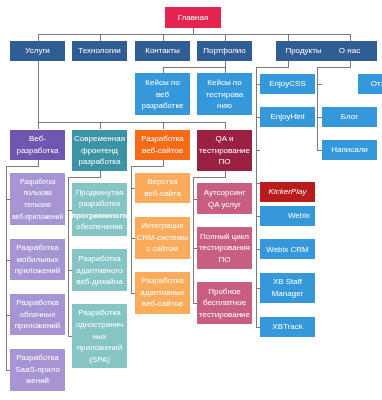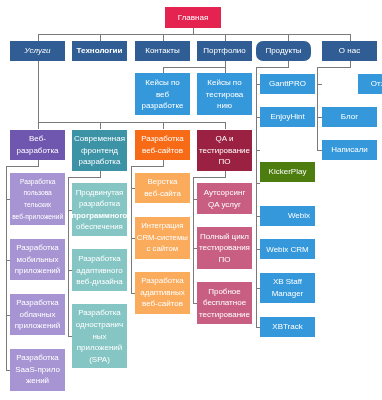--- a/index.html
+++ b/index.html
@@ -13,42 +13,42 @@
         font-size:8px;line-height:11.6px;padding:0;
         white-space:pre;overflow:hidden;}
   .node span{display:block;white-space:pre;}
   .conn{position:absolute;background:#7a7a7a;}
 </style>
 </head>
 <body>
 
 <div id="stage">
     <div class="node" style="left: 165px; top: 7px; width: 56px; height: 21px; background: rgb(229, 35, 80);"><div><span>Главная</span></div></div>
-    <div class="node" style="left: 10px; top: 40.7px; width: 55px; height: 20.3px; background: rgb(48, 94, 148); font-style: italic;"><div><span>Услуги</span></div></div>
-    <div class="node" style="left: 72px; top: 40.7px; width: 55px; height: 20.3px; background: rgb(48, 94, 148); font-weight: bold;"><div><span>Технологии</span></div></div>
+    <div class="node" style="left: 10px; top: 40.7px; width: 55px; height: 20.3px; background: rgb(48, 94, 148);"><div><span>Услуги</span></div></div>
+    <div class="node" style="left: 72px; top: 40.7px; width: 55px; height: 20.3px; background: rgb(48, 94, 148);"><div><span>Технологии</span></div></div>
     <div class="node" style="left: 135px; top: 40.7px; width: 55px; height: 20.3px; background: rgb(48, 94, 148);"><div><span>Контакты</span></div></div>
     <div class="node" style="left: 197px; top: 40.7px; width: 55px; height: 20.3px; background: rgb(48, 94, 148);"><div><span>Портфолио</span></div></div>
-    <div class="node" style="left: 256px; top: 40.7px; width: 55px; height: 20.3px; background: rgb(48, 94, 148); border-radius: 7px;"><div><span>Продукты</span></div></div>
+    <div class="node" style="left: 276px; top: 40.7px; width: 55px; height: 20.3px; background: rgb(48, 94, 148);"><div><span>Продукты</span></div></div>
     <div class="node" style="left: 322px; top: 40.7px; width: 55px; height: 20.3px; background: rgb(48, 94, 148);"><div><span>О нас</span></div></div>
     <div class="conn" style="left: 193px; top: 28px; width: 1px; height: 6px; background: rgb(122, 122, 122);"></div>
     <div class="conn" style="left: 37.5px; top: 34px; width: 313px; height: 1px; background: rgb(122, 122, 122);"></div>
     <div class="conn" style="left: 37.5px; top: 34px; width: 1px; height: 6.7px; background: rgb(122, 122, 122);"></div>
     <div class="conn" style="left: 99.5px; top: 34px; width: 1px; height: 6.7px; background: rgb(122, 122, 122);"></div>
     <div class="conn" style="left: 162.5px; top: 34px; width: 1px; height: 6.7px; background: rgb(122, 122, 122);"></div>
     <div class="conn" style="left: 224.5px; top: 34px; width: 1px; height: 6.7px; background: rgb(122, 122, 122);"></div>
     <div class="conn" style="left: 287.5px; top: 34px; width: 1px; height: 6.7px; background: rgb(122, 122, 122);"></div>
     <div class="conn" style="left: 349.5px; top: 34px; width: 1px; height: 6.7px; background: rgb(122, 122, 122);"></div>
     <div class="node" style="left: 135px; top: 73.3px; width: 55px; height: 42px; background: rgb(52, 152, 219);"><div><span>Кейсы по</span><span>веб</span><span>разработке</span></div></div>
     <div class="node" style="left: 197px; top: 73.3px; width: 55px; height: 42px; background: rgb(52, 152, 219);"><div><span>Кейсы по</span><span>тестирова</span><span>нию</span></div></div>
     <div class="conn" style="left: 224.5px; top: 61px; width: 1px; height: 12.3px; background: rgb(122, 122, 122);"></div>
     <div class="conn" style="left: 162.5px; top: 67.4px; width: 63px; height: 1px; background: rgb(122, 122, 122);"></div>
     <div class="conn" style="left: 162.5px; top: 67.4px; width: 1px; height: 5.9px; background: rgb(122, 122, 122);"></div>
-    <div class="node" style="left: 260px; top: 73.6px; width: 55px; height: 19.95px; background: rgb(52, 152, 219);"><div><span>GanttPRO</span></div></div>
+    <div class="node" style="left: 260px; top: 73.6px; width: 55px; height: 19.95px; background: rgb(52, 152, 219);"><div><span>EnjoyCSS</span></div></div>
     <div class="node" style="left: 260px; top: 106.75px; width: 55px; height: 19.95px; background: rgb(52, 152, 219);"><div><span>EnjoyHint</span></div></div>
-    <div class="node" style="left: 260px; top: 162px; width: 55px; height: 19.95px; background: #4d7c0f;"><div><span>KickerPlay</span></div></div>
+    <div class="node" style="left: 260px; top: 182px; width: 55px; height: 19.95px; background: #b91c1c; font-style: italic;"><div><span>KickerPlay</span></div></div>
     <div class="node" style="left: 260px; top: 206.2px; width: 55px; height: 19.95px; background: rgb(52, 152, 219); padding-left: 23px;"><div><span>Webix</span></div></div>
     <div class="node" style="left: 260px; top: 239.35px; width: 55px; height: 19.95px; background: rgb(52, 152, 219);"><div><span>Webix CRM</span></div></div>
     <div class="node" style="left: 260px; top: 272.5px; width: 55px; height: 30.9px; background: rgb(52, 152, 219);"><div><span>XB Staff</span><span>Manager</span></div></div>
     <div class="node" style="left: 260px; top: 316.6px; width: 55px; height: 19.95px; background: rgb(52, 152, 219);"><div><span>XBTrack</span></div></div>
     <div class="node" style="left: 322px; top: 74px; width: 55px; height: 19.95px; background: rgb(52, 152, 219); margin-left: 36px;"><div><span>Отзывы</span></div></div>
     <div class="node" style="left: 322px; top: 107.15px; width: 55px; height: 19.95px; background: rgb(52, 152, 219);"><div><span>Блог</span></div></div>
     <div class="node" style="left: 322px; top: 140.3px; width: 55px; height: 19.95px; background: rgb(52, 152, 219);"><div><span>Написали</span></div></div>
     <div class="conn" style="left: 287.5px; top: 61px; width: 1px; height: 7.3px; background: rgb(122, 122, 122);"></div>
     <div class="conn" style="left: 255.5px; top: 67.3px; width: 33px; height: 1px; background: rgb(122, 122, 122);"></div>
     <div class="conn" style="left: 255.5px; top: 67.3px; width: 1px; height: 259.275px; background: rgb(122, 122, 122);"></div>

